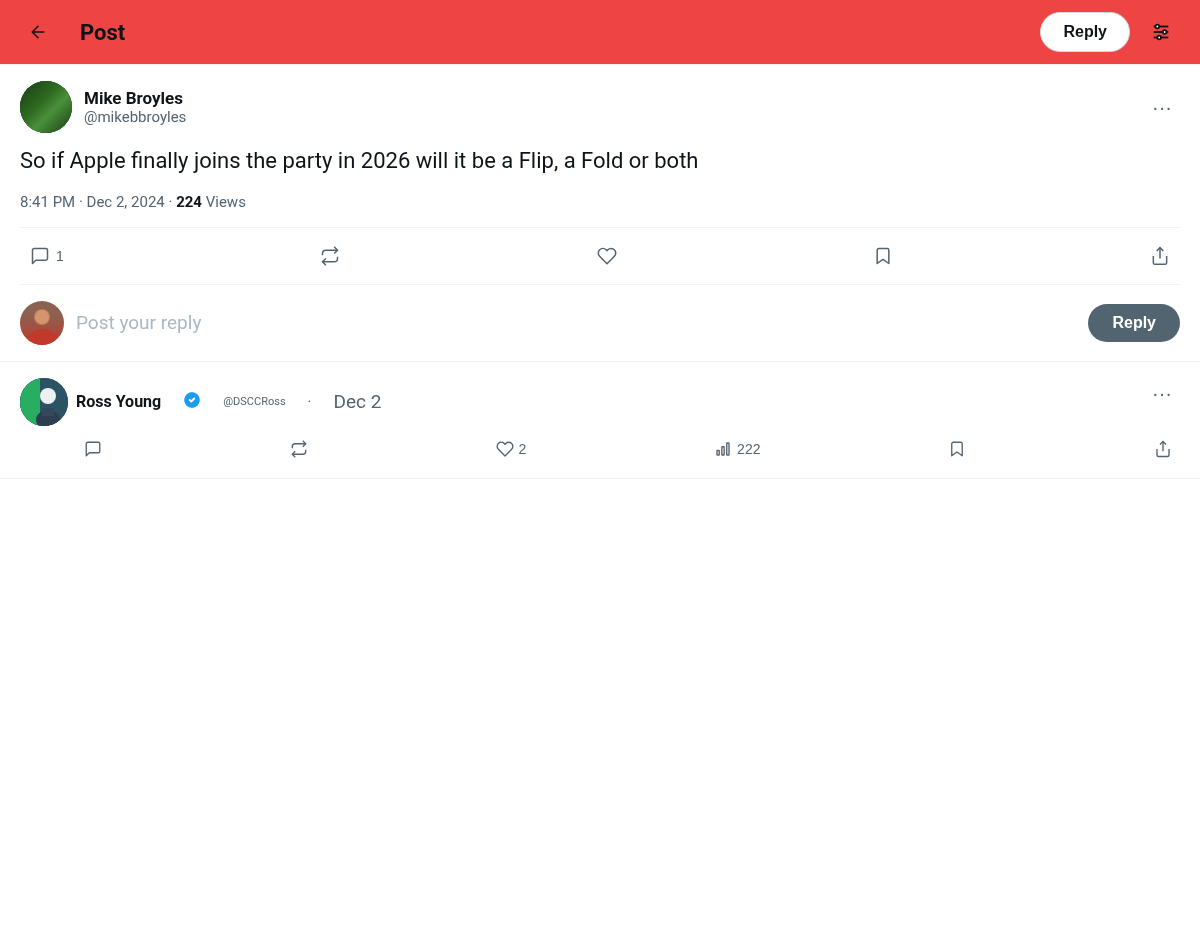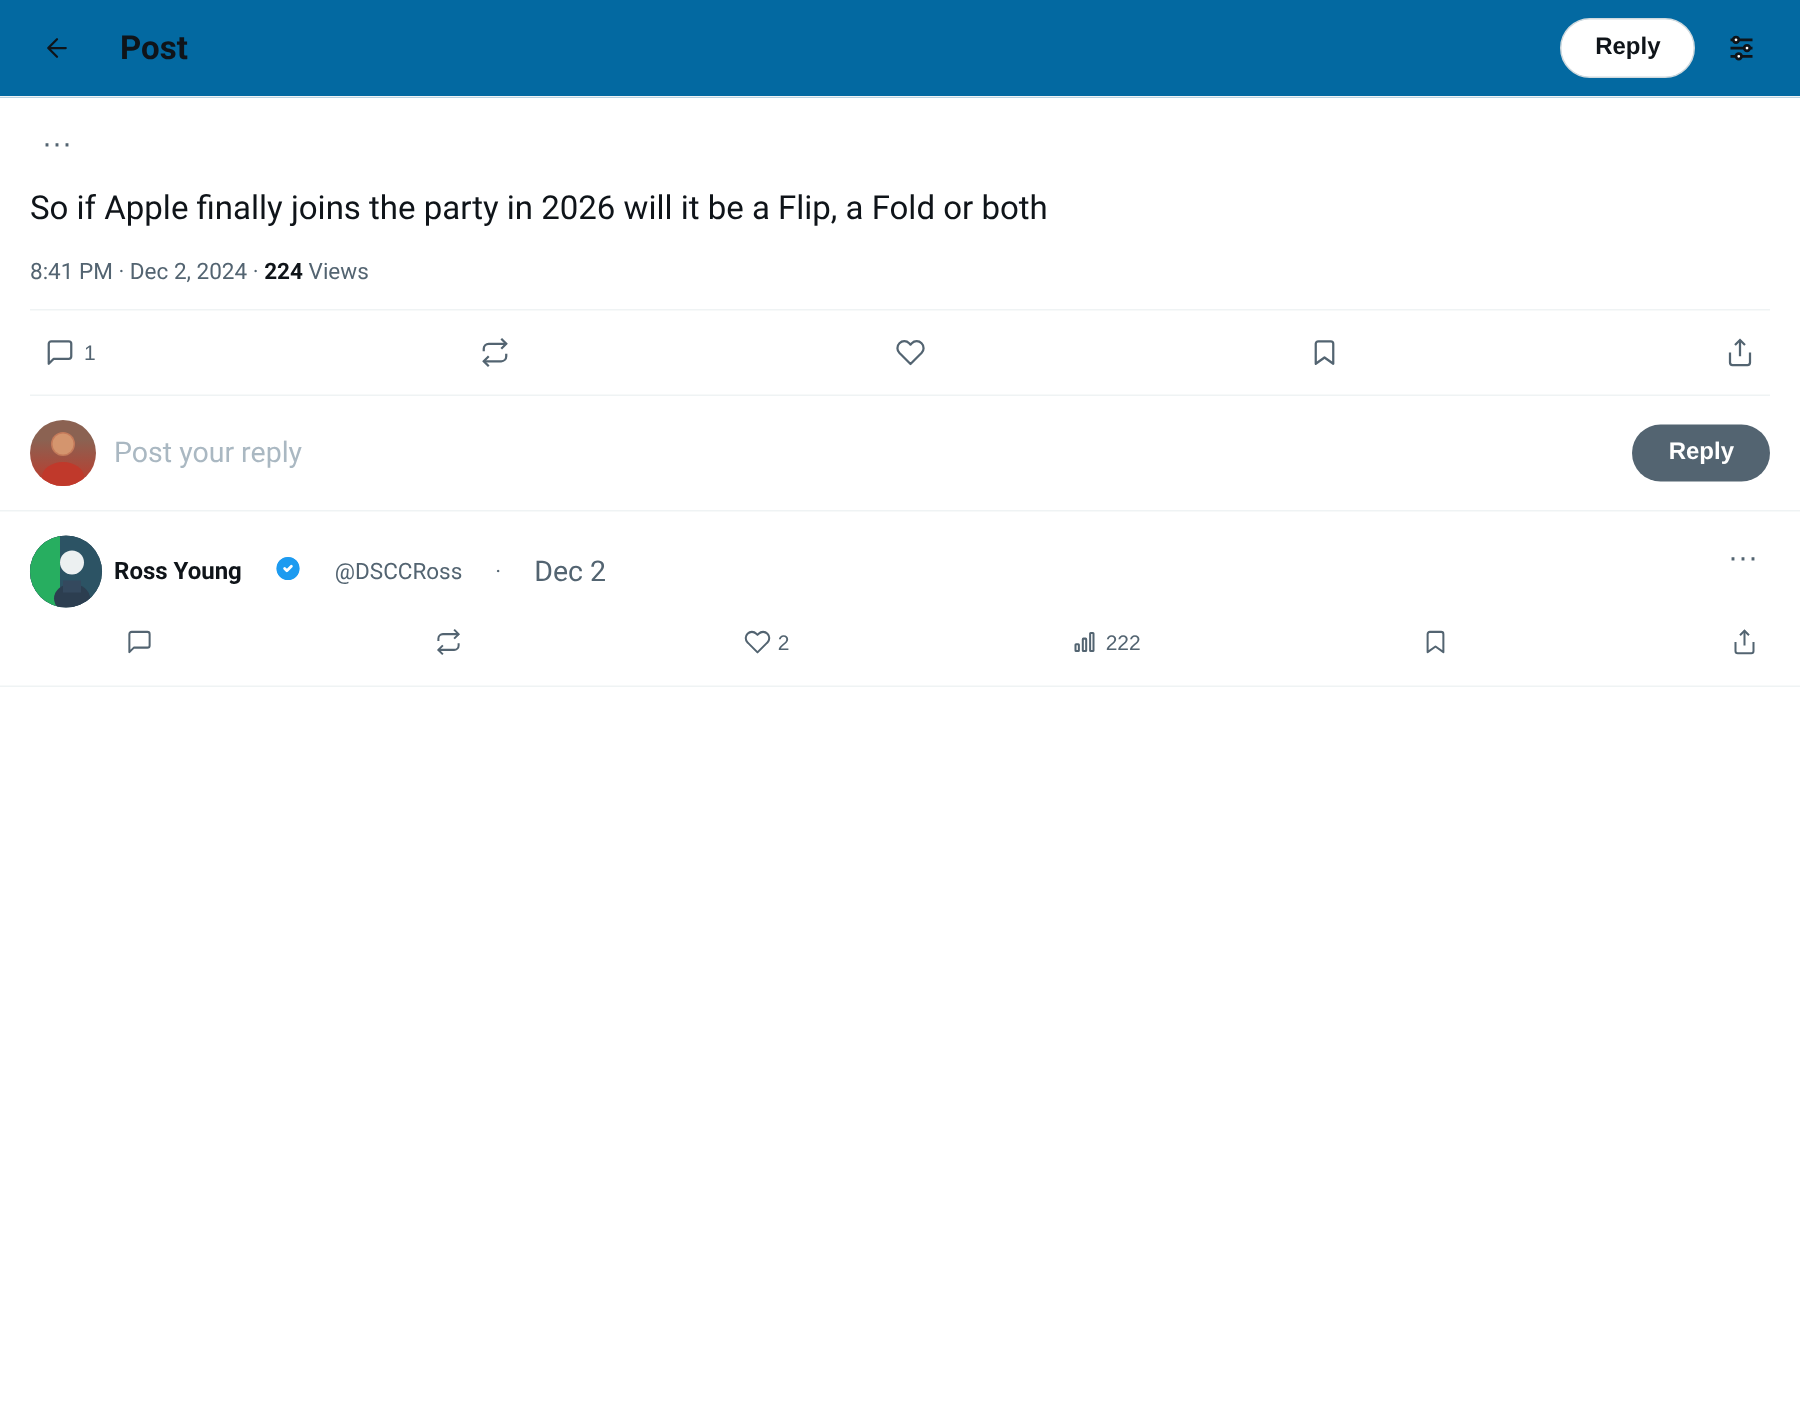--- a/index.html
+++ b/index.html
@@ -13,21 +13,21 @@
 
     
     .header {
       display: flex;
       align-items: center;
       justify-content: space-between;
       padding: 12px 20px;
       border-bottom: 1px solid #eff3f4;
       position: sticky;
       top: 0;
-      background: #0369a1;
+      background: #ef4444;
       z-index: 10;
     }
     .header-left {
       display: flex;
       align-items: center;
       gap: 24px;
     }
     .back-btn {
       background: none;
       border: none;
@@ -242,21 +242,21 @@
     .reply-author-name {
       font-size: 16px;
       font-weight: 700;
       color: #0f1419;
     }
     .verified-badge {
       color: #1d9bf0;
       font-size: 16px;
     }
     .reply-author-handle {
-      font-size: 15px;
+      font-size: 11px;
       color: #536471;
     }
     .reply-date {
       font-size: 19px;
       color: #536471;
     }
     .reply-text {
       font-size: 16px;
       color: #0f1419;
       margin-top: 4px;
@@ -349,20 +349,31 @@
         <circle cx="8" cy="6" r="2" fill="white" stroke="#0f1419" stroke-width="2"></circle>
         <circle cx="16" cy="12" r="2" fill="white" stroke="#0f1419" stroke-width="2"></circle>
         <circle cx="10" cy="18" r="2" fill="white" stroke="#0f1419" stroke-width="2"></circle>
       </svg>
     </button>
   </div>
 </div>
 
 <div class="post-container">
   <div class="post-author-row">
+    <div class="post-author-info">
+      <div class="avatar avatar-stadium">
+        <div class="stadium-bg">
+          <div class="stadium-field"></div>
+        </div>
+      </div>
+      <div class="author-name-block">
+        <div class="author-name">Mike Broyles</div>
+        <div class="author-handle">@mikebbroyles</div>
+      </div>
+    </div>
     <button class="more-btn" title="More">···</button>
   </div>
 
   <p class="post-text">So if Apple finally joins the party in 2026 will it be a Flip, a Fold or both</p>
 
   <div class="post-meta">
     <span>8:41 PM · Dec 2, 2024</span>
     <span> · </span>
     <span class="views-count">224</span>
     <span> </span><span>Views</span>

